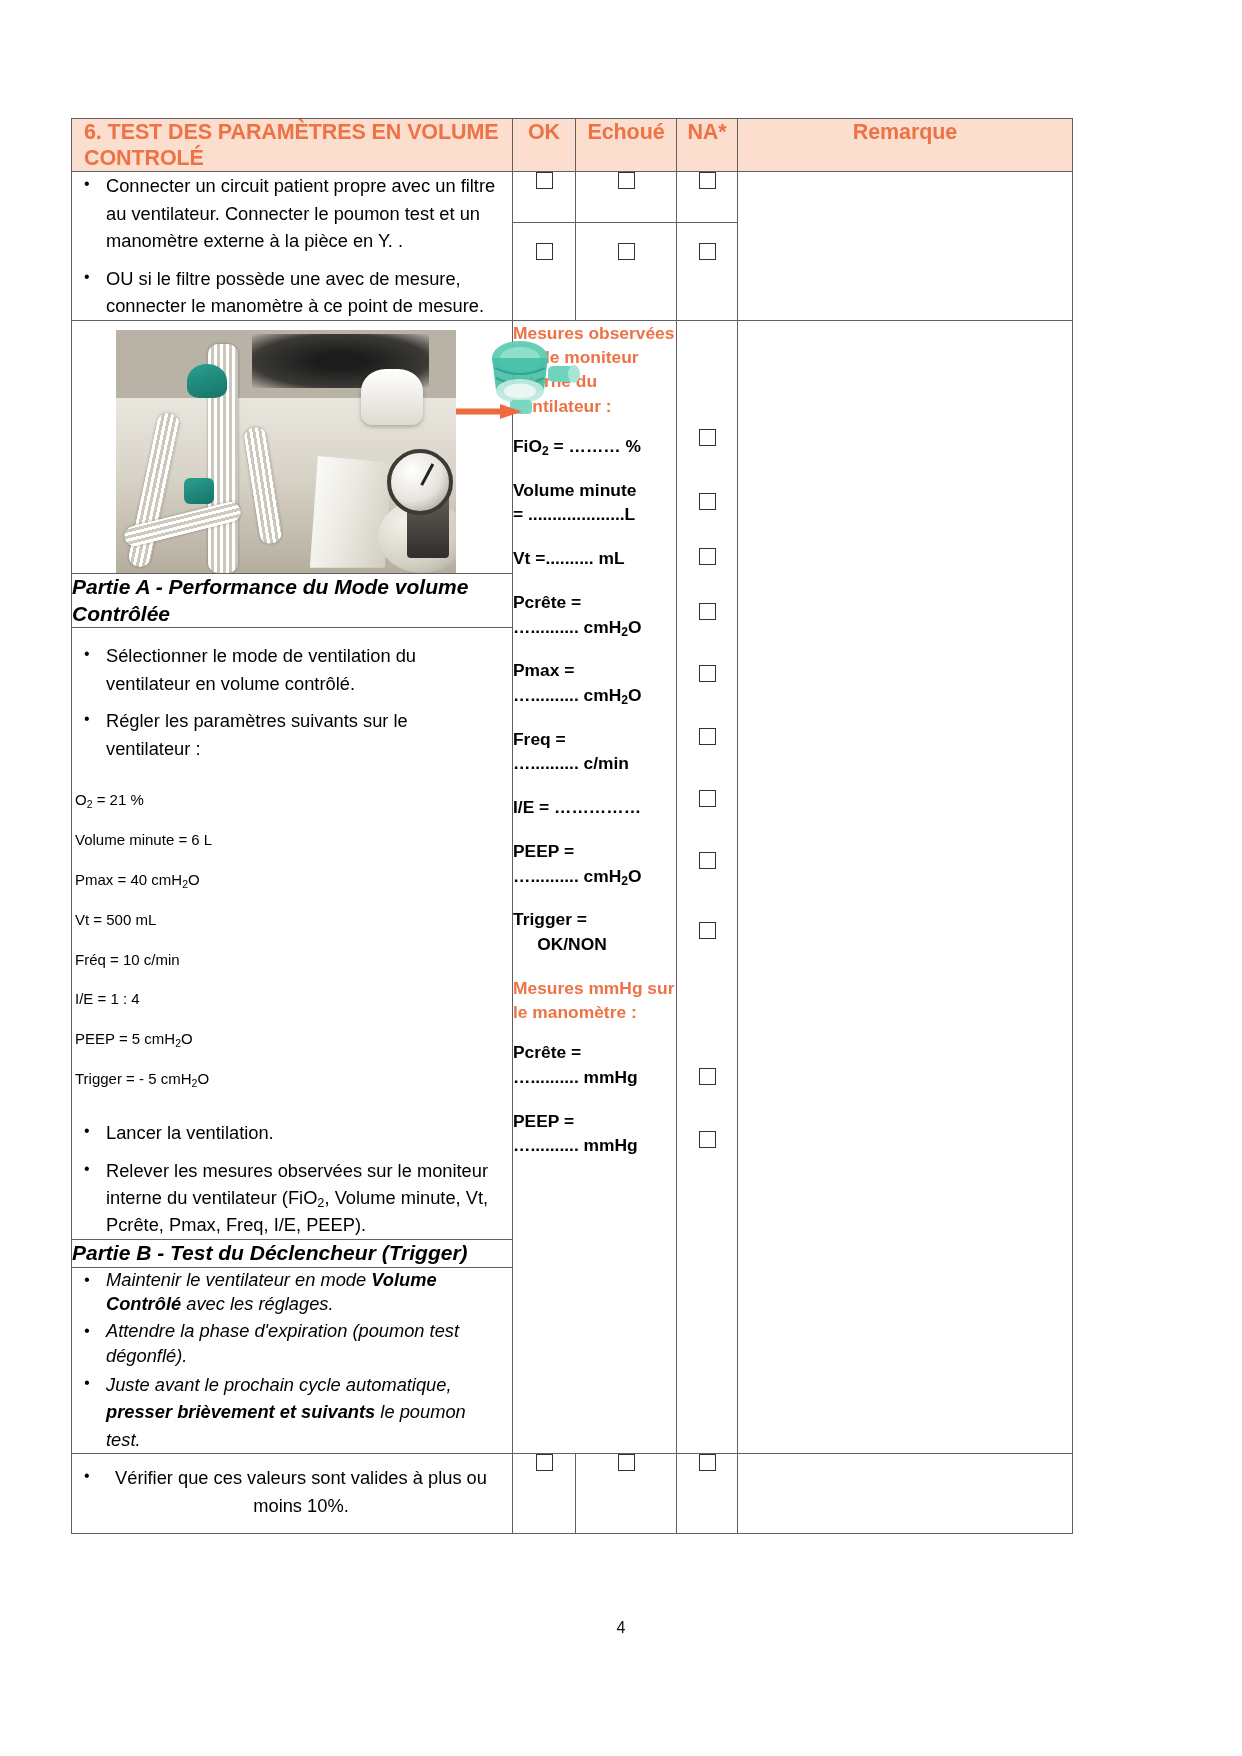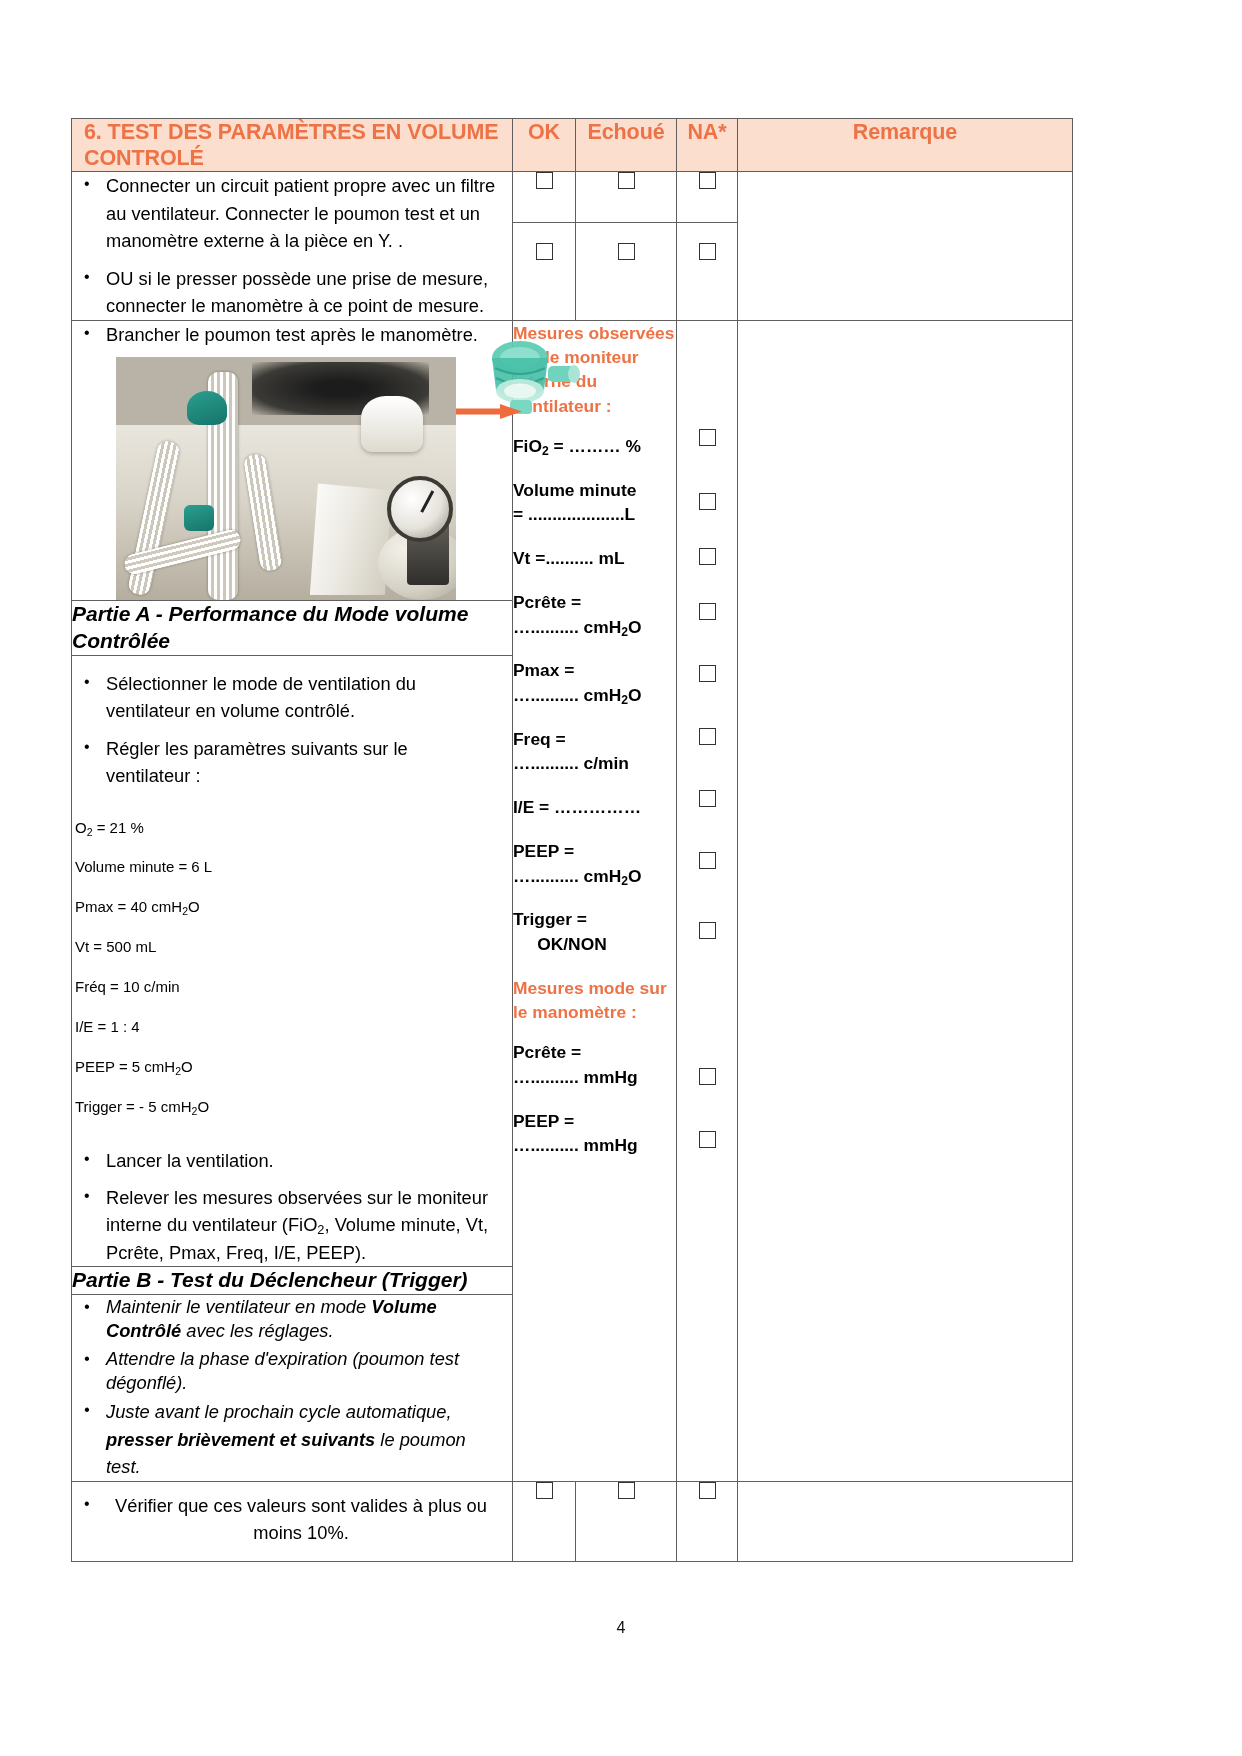--- a/index.html
+++ b/index.html
@@ -236,21 +236,21 @@
       <th class="hdr">OK</th>
       <th class="hdr">Echoué</th>
       <th class="hdr">NA*</th>
       <th class="hdr">Remarque</th>
     </tr>
 
     <tr>
       <td class="cellpad" rowspan="2" style="position:relative;">
         <ul class="b">
           <li>Connecter un circuit patient propre avec un filtre au ventilateur. Connecter le poumon test et un manomètre externe à la pièce en Y.  .</li>
-          <li>OU si le presser possède une prise de mesure, connecter le manomètre à ce point de mesure.</li>
+          <li>OU si le filtre possède une avec de mesure, connecter le manomètre à ce point de mesure.</li>
         </ul>
 
         <svg class="filter-ill" viewBox="0 0 118 82">
           <g>
             <ellipse cx="48" cy="20" rx="28" ry="17" fill="#5fcbb4" opacity="0.95"></ellipse>
             <ellipse cx="48" cy="20" rx="20" ry="11" fill="#8fdfcd"></ellipse>
             <path d="M20 20 L24 52 Q48 66 72 52 L76 20 Z" fill="#49c0a8" opacity="0.92"></path>
             <path d="M23 30 Q48 42 73 30" stroke="#2a9e87" stroke-width="2.2" fill="none" opacity="0.8"></path>
             <path d="M24 40 Q48 52 72 40" stroke="#2a9e87" stroke-width="2.2" fill="none" opacity="0.8"></path>
             <ellipse cx="48" cy="53" rx="24" ry="12" fill="#bdeadd" opacity="0.95"></ellipse>
@@ -277,23 +277,20 @@
       <td class="cb-cell cbwrap" style="padding-top:20px;"><span class="cb"></span></td>
     </tr>
 
     <tr>
 
       <td style="padding:0;">
         <table style="width:100%;border-collapse:collapse;table-layout:fixed;">
           <tbody>
                 <tr>
             <td style="border:none;" class="cellpad">
-              <ul class="b">
-                <li>Brancher le poumon test après le manomètre.</li>
-              </ul>
               <div class="photo">
                 <div class="ph-sky"></div>
                 <div class="ph-body"></div>
                 <div class="ph-dark"></div>
                 <div class="bellow"></div>
                 <div class="ywye"></div>
                 <div class="tube v1"></div>
                 <div class="tube diag"></div>
                 <div class="tube curve"></div>
                 <div class="tube h1"></div>
@@ -351,21 +348,21 @@
         <span class="lbl-orange">Mesures observées sur le moniteur interne du ventilateur :</span>
         <span class="m">FiO<sub>2</sub> = ……… %</span>
         <span class="m">Volume minute<br>= ....................L</span>
         <span class="m">Vt =.......... mL</span>
         <span class="m">Pcrête =<br>….......... cmH<sub>2</sub>O</span>
         <span class="m">Pmax =<br>….......... cmH<sub>2</sub>O</span>
         <span class="m">Freq =<br>….......... c/min</span>
         <span class="m">I/E = ……………</span>
         <span class="m">PEEP =<br>….......... cmH<sub>2</sub>O</span>
         <span class="m">Trigger =<br>&nbsp;&nbsp;&nbsp;&nbsp;&nbsp;OK/NON</span>
-        <span class="lbl-orange" style="margin-top:4px;">Mesures mode sur le manomètre :</span>
+        <span class="lbl-orange" style="margin-top:4px;">Mesures mmHg sur le manomètre :</span>
         <span class="m">Pcrête =<br>….......... mmHg</span>
         <span class="m">PEEP =<br>….......... mmHg</span>
       </td>
 
       <td class="cb-cell" style="padding:0;">
         <div style="height:108px;"></div>
         <div style="height:64px;"><span class="cb"></span></div>
         <div style="height:55px;"><span class="cb"></span></div>
         <div style="height:55px;"><span class="cb"></span></div>
         <div style="height:62px;"><span class="cb"></span></div>

